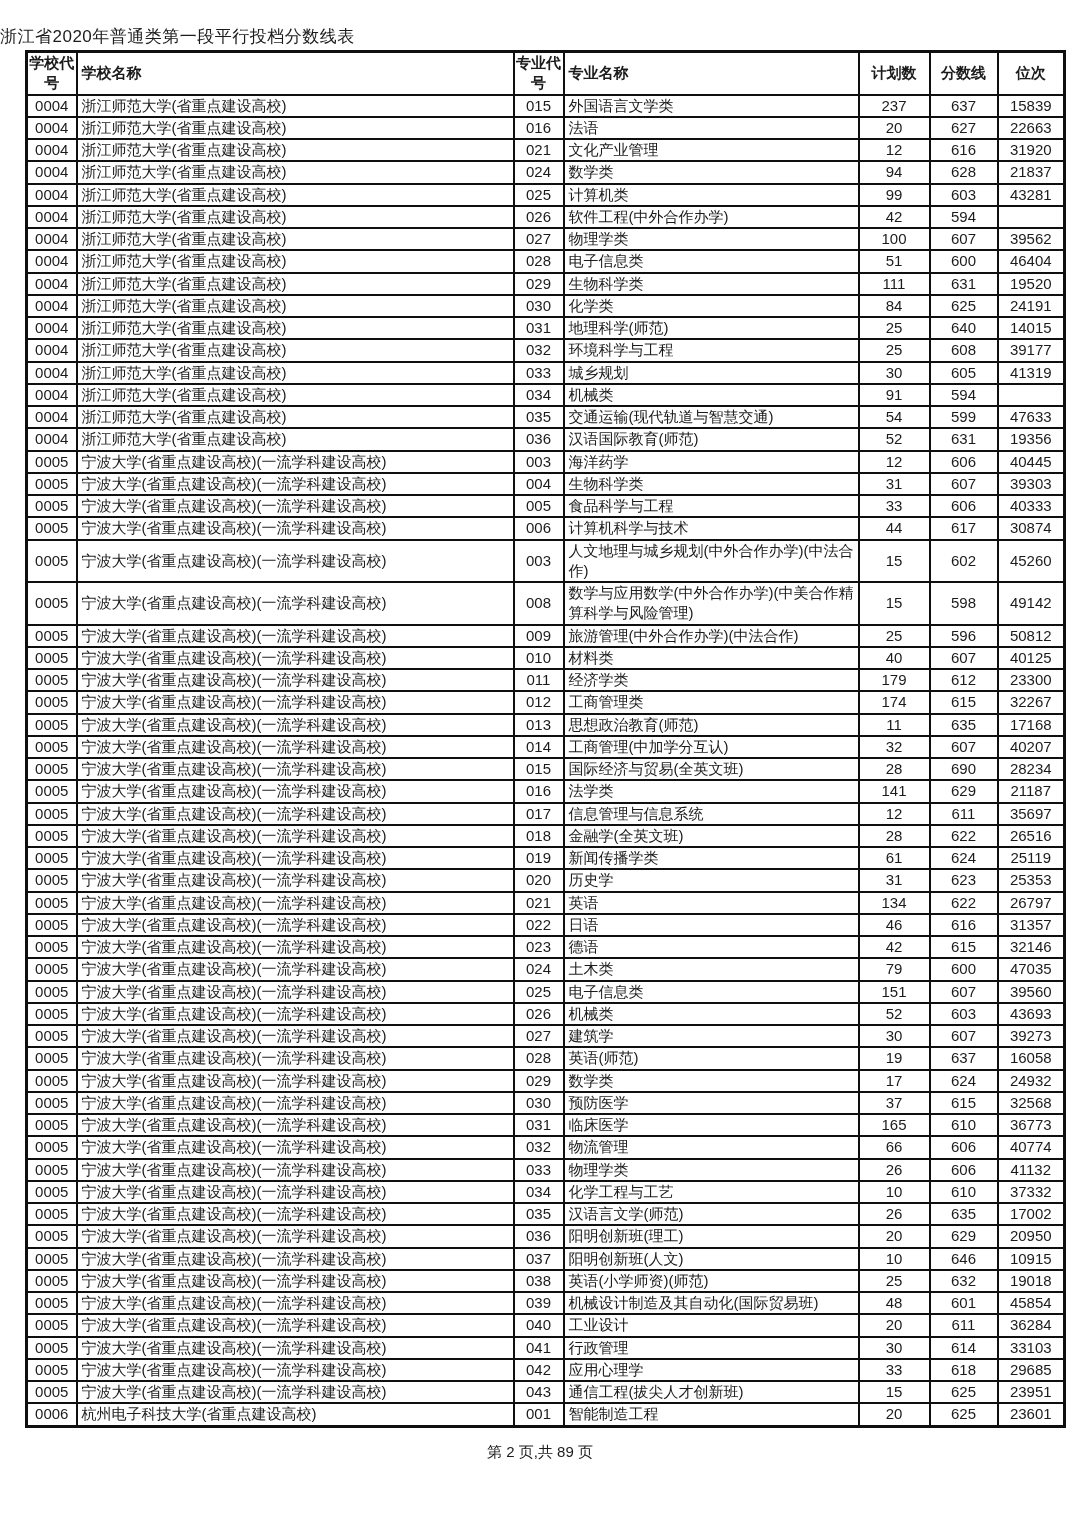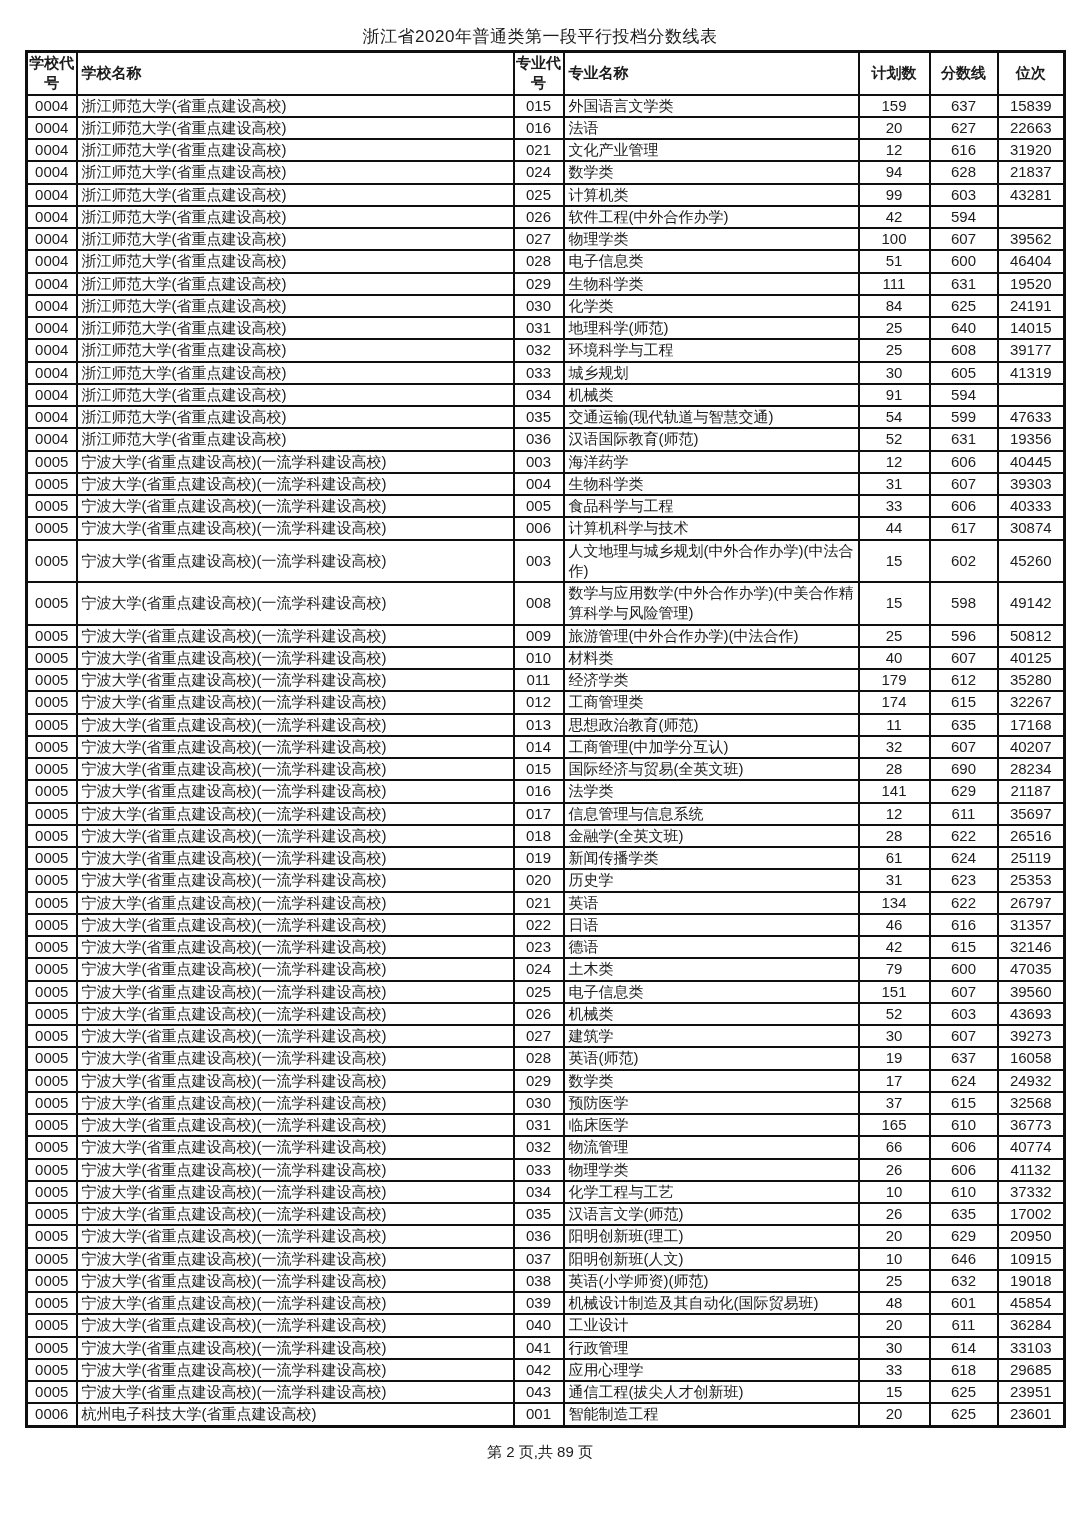--- a/index.html
+++ b/index.html
@@ -10,21 +10,20 @@
     color: #1b1b1b;
   }
   .page {
     position: relative;
     width: 1080px;
     height: 1527px;
     background: #ffffff;
     overflow: hidden;
   }
   .title {
-    text-align: center;
     padding-top: 25px;
     font-size: 17px;
     letter-spacing: 0.5px;
     color: #1b1b1b;
   }
   table.score-table {
     border-collapse: collapse;
     table-layout: fixed;
     margin-left: 25px;
     margin-top: 2px;
@@ -86,21 +85,21 @@
         <th class="c">分数线</th>
         <th class="c">位次</th>
       </tr>
     </thead>
     <tbody id="table-body">
         <tr>
           <td class="c">0004</td>
           <td class="l">浙江师范大学(省重点建设高校)</td>
           <td class="c">015</td>
           <td class="l">外国语言文学类</td>
-          <td class="c">159</td>
+          <td class="c">237</td>
           <td class="c">637</td>
           <td class="c">15839</td>
         </tr>
         <tr>
           <td class="c">0004</td>
           <td class="l">浙江师范大学(省重点建设高校)</td>
           <td class="c">016</td>
           <td class="l">法语</td>
           <td class="c">20</td>
           <td class="c">627</td>
@@ -304,21 +303,21 @@
           <td class="c">607</td>
           <td class="c">40125</td>
         </tr>
         <tr>
           <td class="c">0005</td>
           <td class="l">宁波大学(省重点建设高校)(一流学科建设高校)</td>
           <td class="c">011</td>
           <td class="l">经济学类</td>
           <td class="c">179</td>
           <td class="c">612</td>
-          <td class="c">35280</td>
+          <td class="c">23300</td>
         </tr>
         <tr>
           <td class="c">0005</td>
           <td class="l">宁波大学(省重点建设高校)(一流学科建设高校)</td>
           <td class="c">012</td>
           <td class="l">工商管理类</td>
           <td class="c">174</td>
           <td class="c">615</td>
           <td class="c">32267</td>
         </tr>

